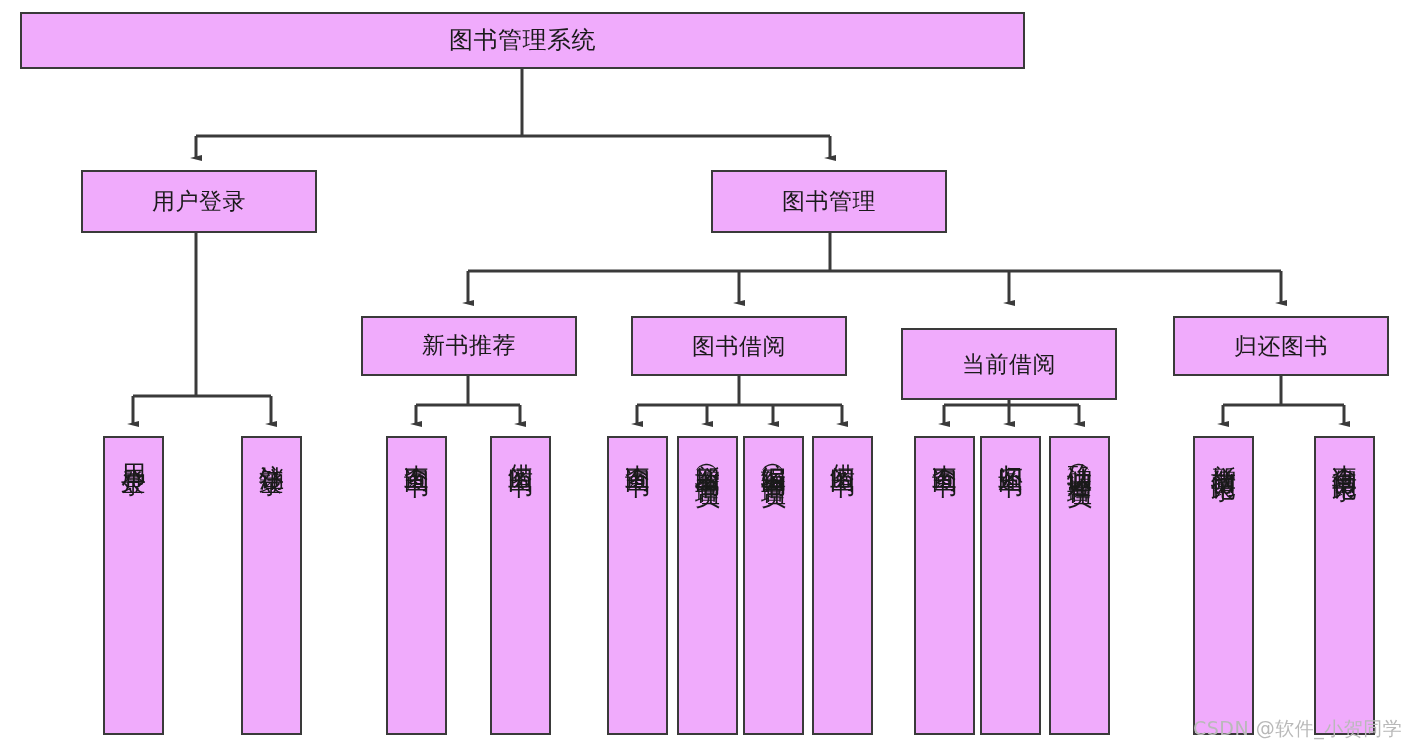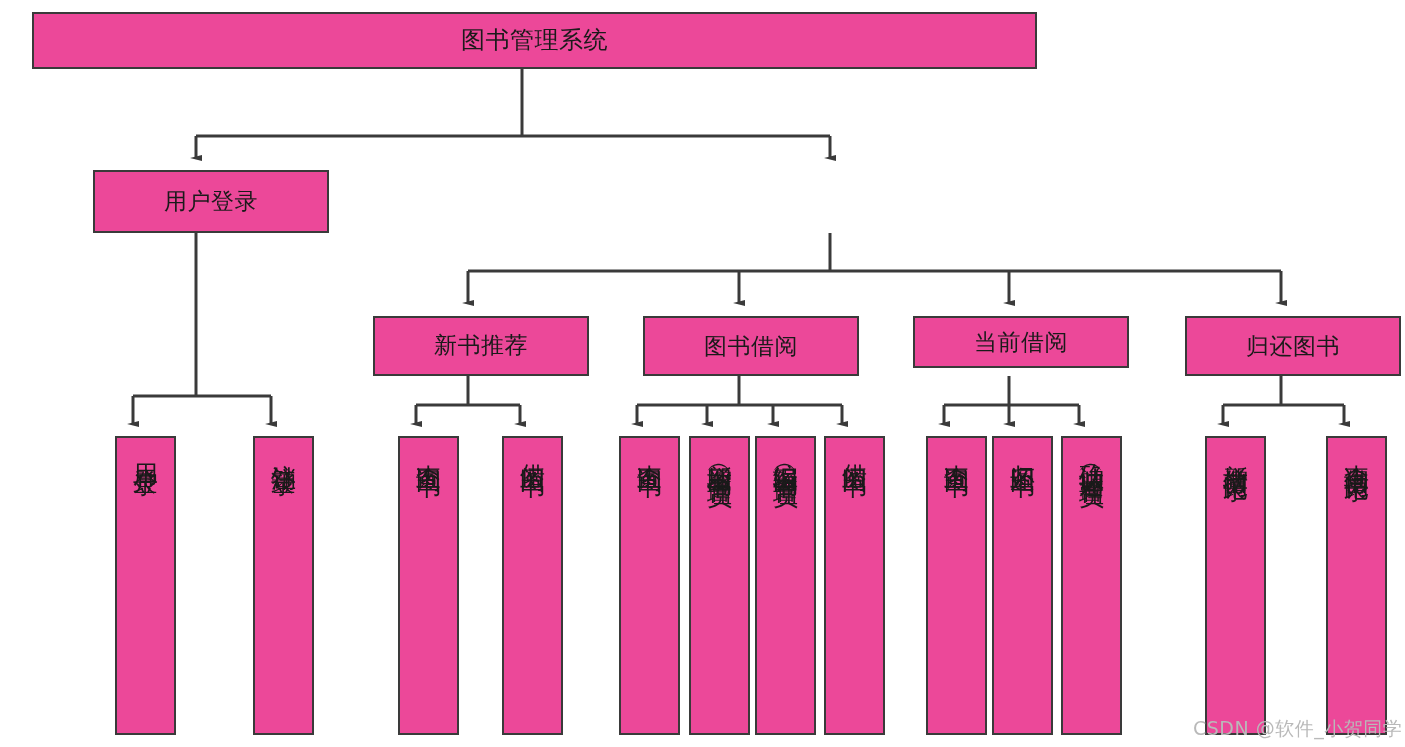--- a/index.html
+++ b/index.html
@@ -22,26 +22,25 @@
     left: 0;
     top: 0;
     width: 1405px;
     height: 747px;
     pointer-events: none;
   }
   .node {
     position: absolute;
     box-sizing: border-box;
     border: 2.5px solid #3a3a3a;
-    background: #ec4899;
+    background: #f0abfc;
     display: flex;
     align-items: center;
     justify-content: center;
     color: #1a1a1a;
-    margin-left: 12px;
   }
   .node .label {
     line-height: 1.06;
     letter-spacing: 0.5px;
     white-space: nowrap;
   }
   .node.horiz .label {
     font-size: 23px;
   }
   .node.root .label {
@@ -121,28 +120,31 @@
     </g>
   </svg>
 
   <div class="node root horiz" style="left:20px; top:12px; width:1005px; height:57px;">
     <span class="label">图书管理系统</span>
   </div>
 
   <div class="node horiz" style="left:81px; top:170px; width:236px; height:63px;">
     <span class="label">用户登录</span>
   </div>
+  <div class="node horiz" style="left:711px; top:170px; width:236px; height:63px;">
+    <span class="label">图书管理</span>
+  </div>
 
   <div class="node horiz" style="left:361px; top:316px; width:216px; height:60px;font-family:Liberation Serif, serif;">
     <span class="label">新书推荐</span>
   </div>
   <div class="node horiz" style="left:631px; top:316px; width:216px; height:60px;">
     <span class="label">图书借阅</span>
   </div>
-  <div class="node horiz" style="left:901px; top:316px; width:216px; height:52px;">
+  <div class="node horiz" style="left:901px; top:328px; width:216px; height:72px;">
     <span class="label">当前借阅</span>
   </div>
   <div class="node horiz" style="left:1173px; top:316px; width:216px; height:60px;">
     <span class="label">归还图书</span>
   </div>
 
   <div class="node vert" style="left:103px; top:436px; width:61px; height:299px;">
     <span class="label">用户登录</span>
   </div>
   <div class="node vert" style="left:241px; top:436px; width:61px; height:299px;">

